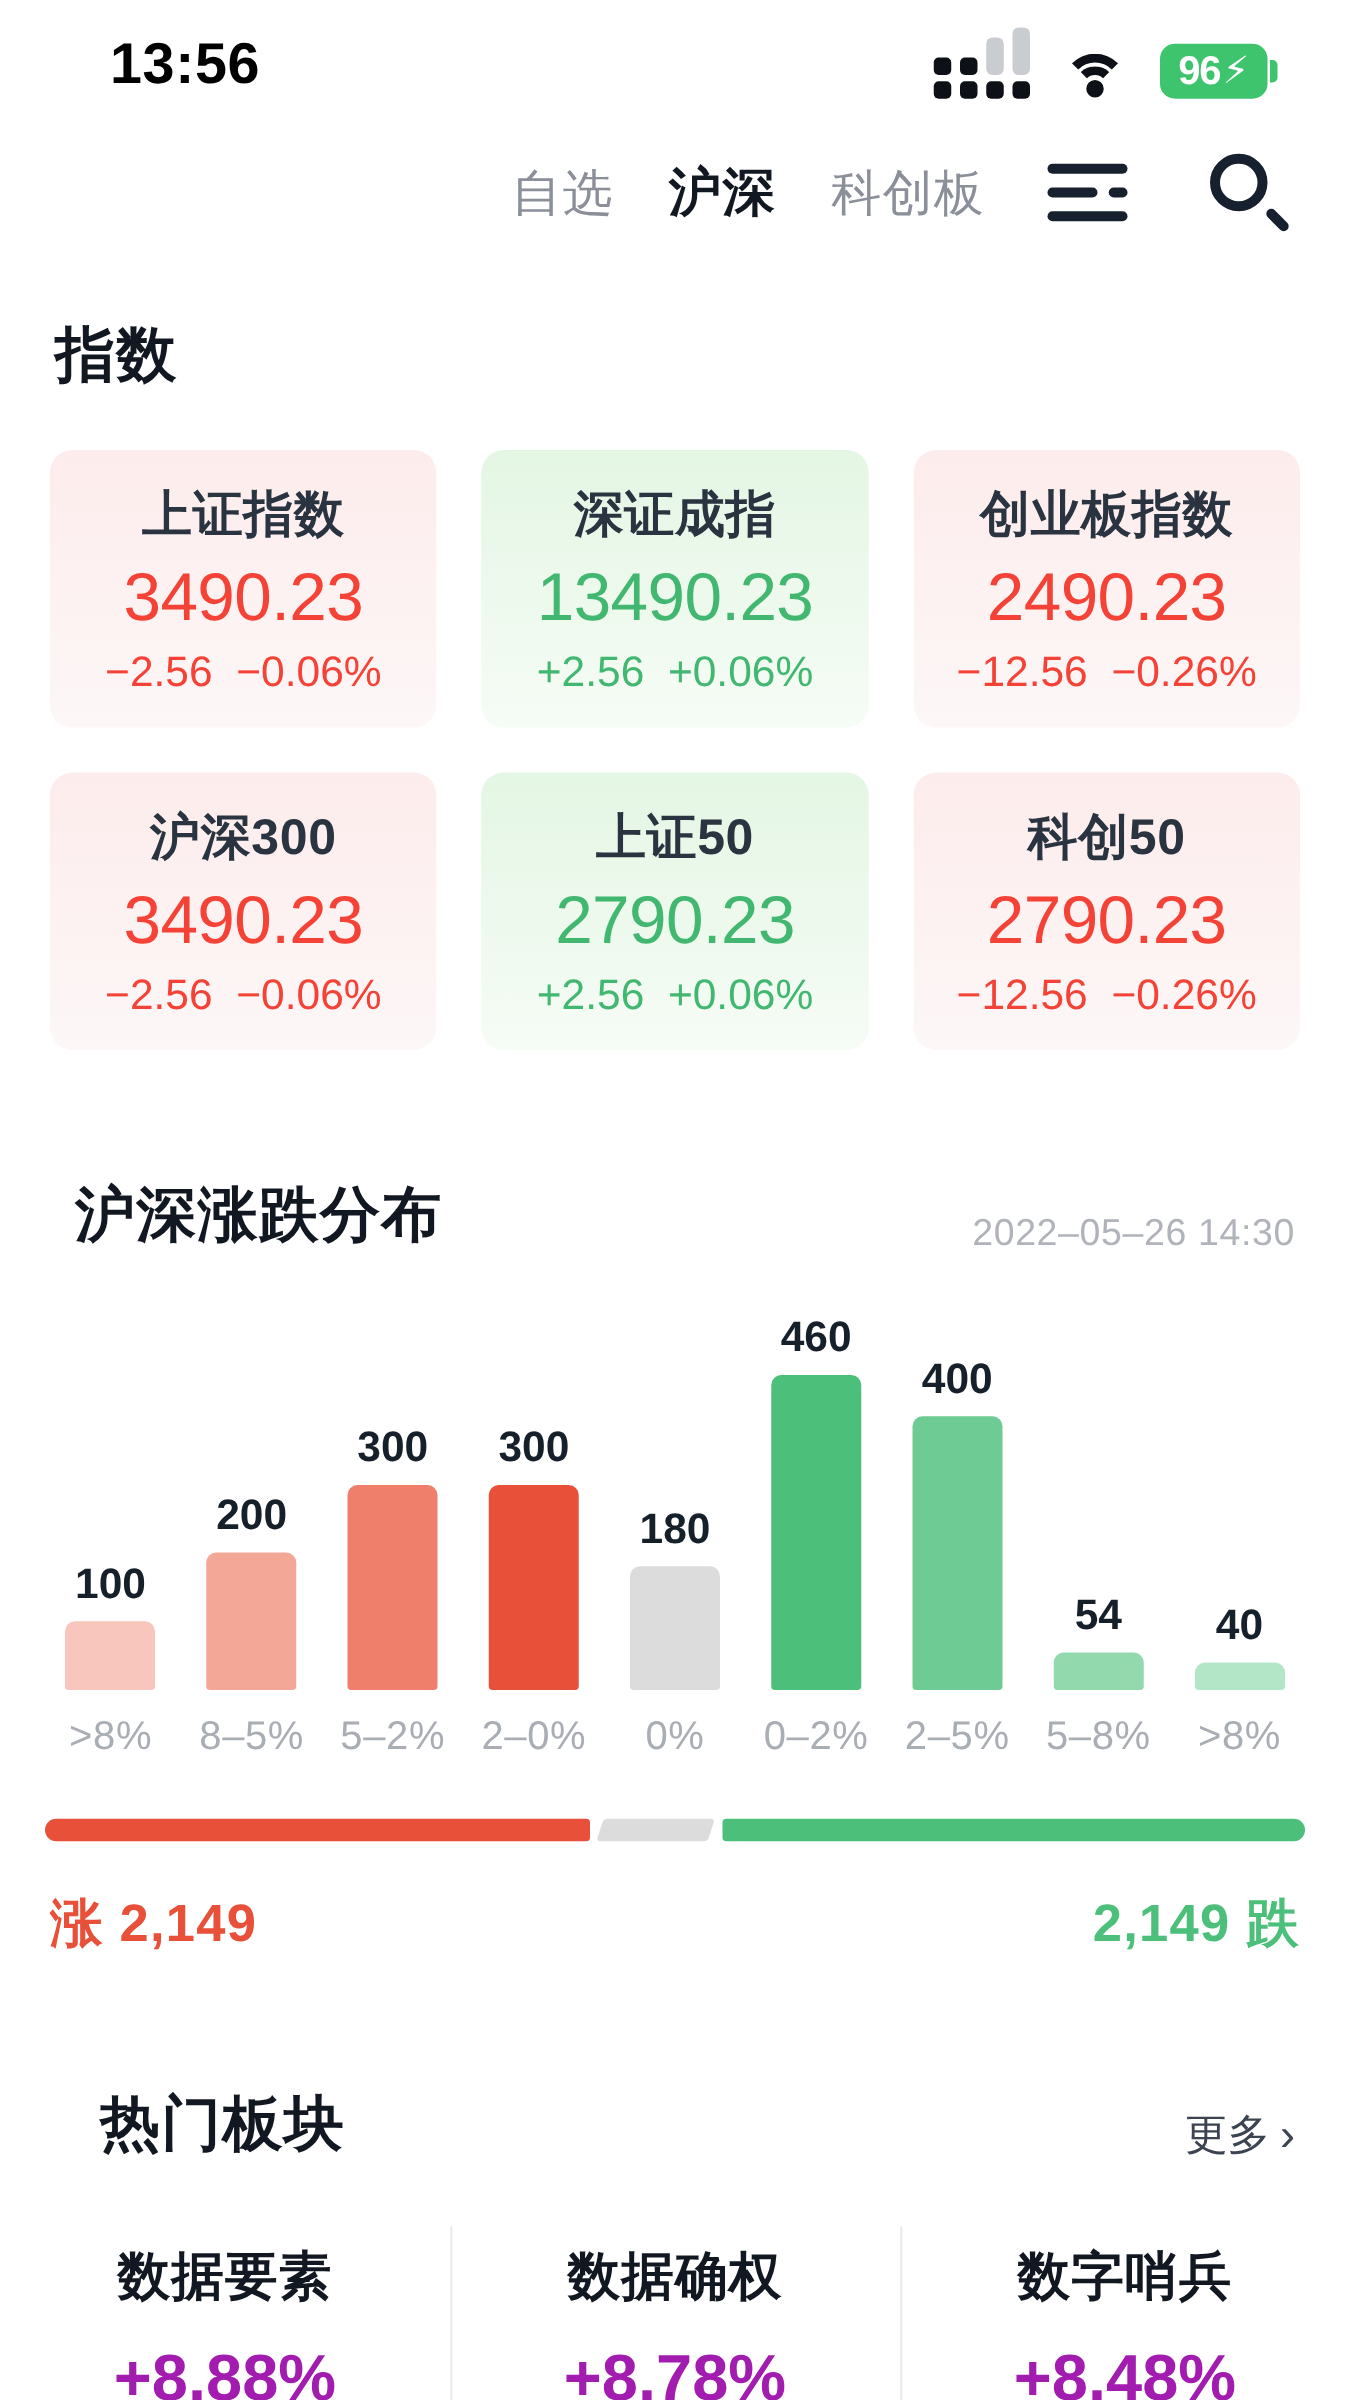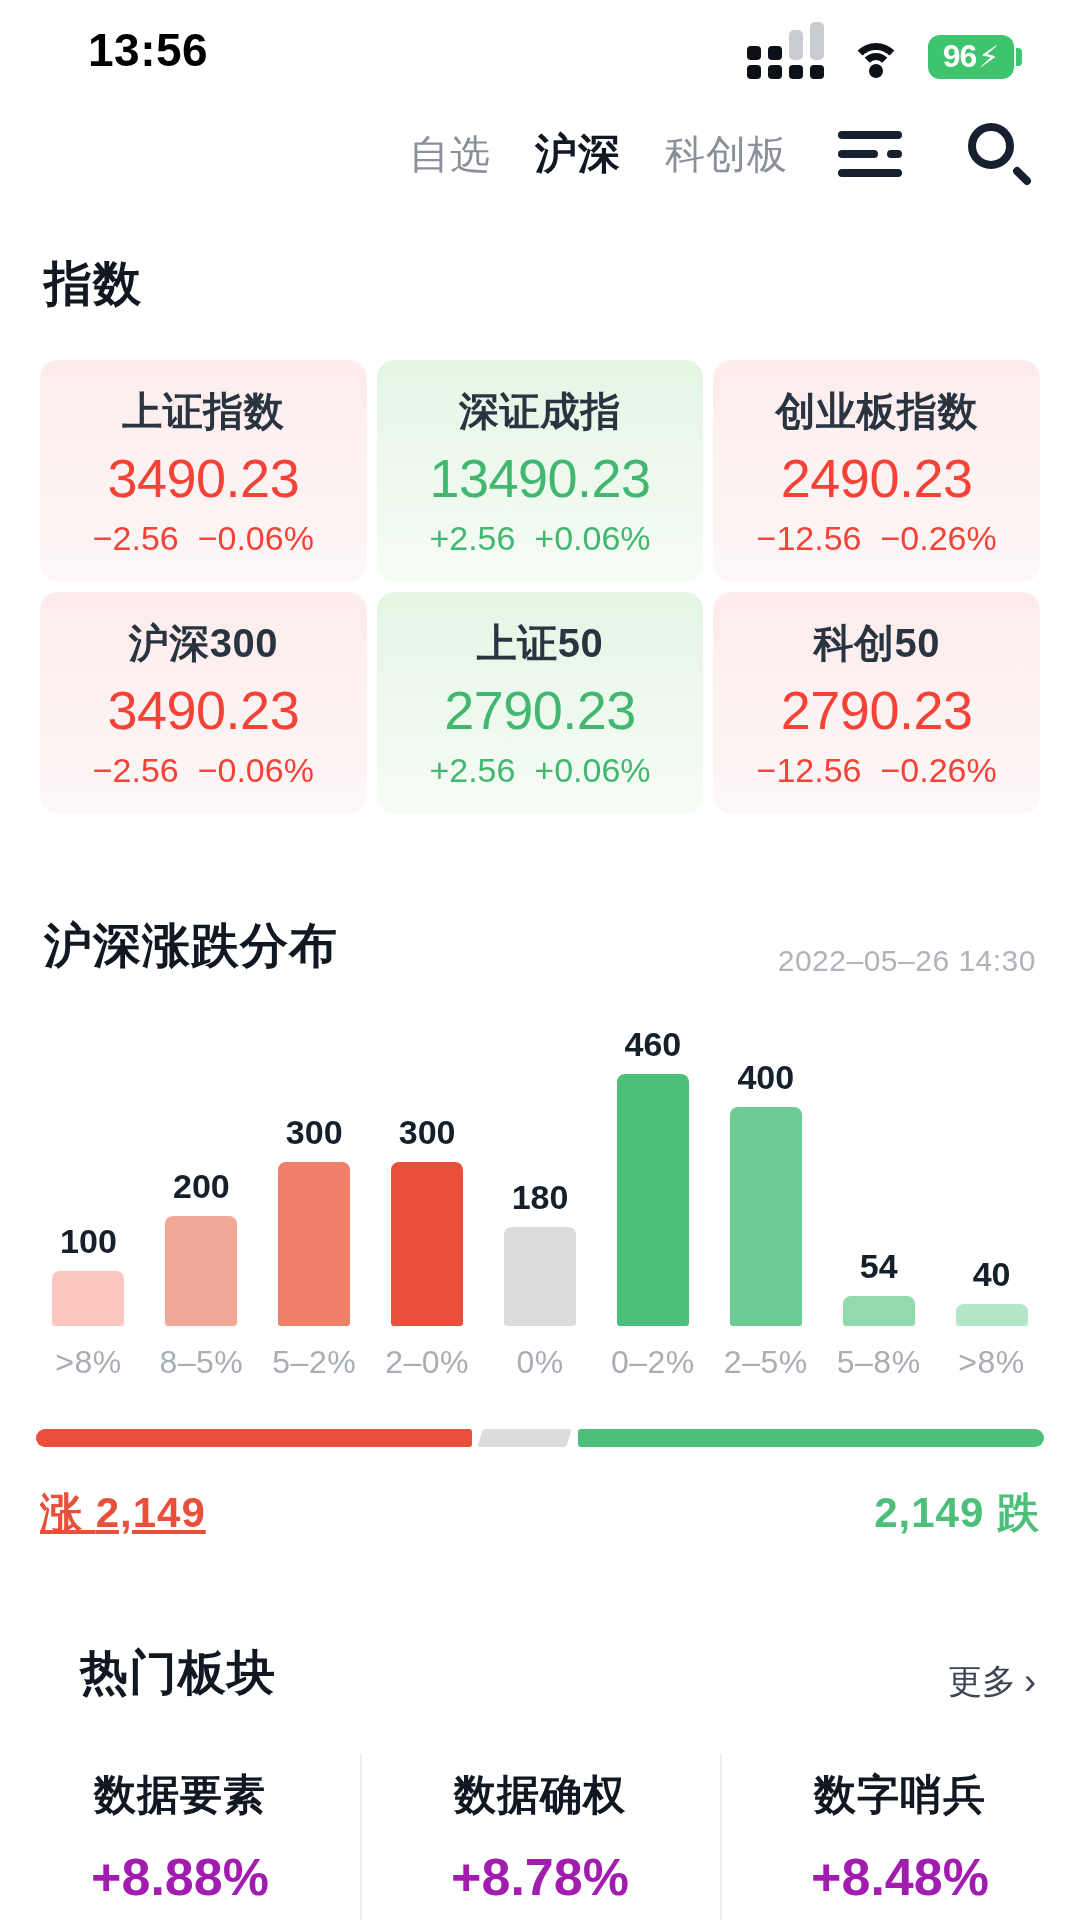--- a/index.html
+++ b/index.html
@@ -71,51 +71,51 @@
   
   .section-title { font-size:48px; font-weight:800; color:#111822; letter-spacing:1px; }
   .sec-head { display:flex; align-items:flex-end; justify-content:space-between; padding:0 44px; }
   .timestamp { font-size:30px; color:#b0b4ba; letter-spacing:0.5px; }
   .more { font-size:34px; color:#3c4452; display:flex; align-items:center; gap:8px; }
   .more .chev { font-size:36px; font-weight:400; }
 
   #indices-title { padding:44px 44px 0 44px; }
 
   
-  .cards { display:grid; grid-template-columns:repeat(3,1fr); gap:10px; padding:44px 40px 0 40px; }
+  .cards { display:grid; grid-template-columns:repeat(3,1fr); gap:36px; padding:44px 40px 0 40px; }
   .card {
     border-radius:18px; height:222px;
     display:flex; flex-direction:column; align-items:center; justify-content:center; gap:4px;
   }
   .card.up   { background:linear-gradient(180deg,#e4f6e4 0%,#f6fcf6 100%); }
   .card.down { background:linear-gradient(180deg,#fdecec 0%,#fdf7f7 100%); }
   .card .nm { font-size:40px; font-weight:600; color:#2a3440; letter-spacing:0.5px; }
   .card .val { font-size:54px; font-weight:500; letter-spacing:-0.5px; margin-top:4px; }
   .card .chg { font-size:34px; font-weight:400; margin-top:6px; }
   .card.up .val, .card.up .chg { color:#41b770; }
   .card.down .val, .card.down .chg { color:#f44336; }
 
   
-  #dist-head { margin-top:100px; }
+  #dist-head { margin-top:100px;margin-left:16px; }
   .chart-area { padding:0 32px; margin-top:38px; }
   .bars { display:flex; align-items:flex-end; justify-content:space-between; height:310px; gap:0; }
   .bcol { flex:1; display:flex; flex-direction:column; align-items:center; justify-content:flex-end; height:100%; }
   .bval { font-size:34px; font-weight:700; color:#15202b; margin-bottom:10px; }
   .brect { width:72px; border-radius:8px 8px 3px 3px; }
   .xlabels { display:flex; justify-content:space-between; margin-top:18px; }
   .xlab { flex:1; text-align:center; font-size:32px; color:#a9adb4; letter-spacing:0.5px; }
 
   
   .sumbar { display:flex; align-items:center; padding:0 36px; margin-top:46px; height:22px; gap:0; }
   .seg { height:18px; }
   .seg.red { background:#e8503a; border-radius:9px 3px 3px 9px; }
   .seg.gray { background:#dcdcdc; transform:skewX(-18deg); margin:0 8px; border-radius:3px; }
   .seg.green { background:#4cc07a; border-radius:3px 9px 9px 3px; }
   .sumrow { display:flex; justify-content:space-between; padding:0 40px; margin-top:36px; }
-  .sumrow .up-txt { color:#e8503a; font-size:42px; font-weight:600; letter-spacing:1px;text-decoration:underline; }
+  .sumrow .up-txt { color:#e8503a; font-size:42px; font-weight:600; letter-spacing:1px; }
   .sumrow .down-txt { color:#4cc07a; font-size:42px; font-weight:600; letter-spacing:1px; }
 
   
   #hot-head { margin-top:100px;margin-left:36px; }
   .sectors { display:grid; grid-template-columns:repeat(3,1fr); margin-top:44px; }
   .sector { display:flex; flex-direction:column; align-items:center; gap:24px; padding:18px 0; position:relative; }
   .sector + .sector::before {
     content:""; position:absolute; left:0; top:6px; bottom:-10px; width:2px; background:#ededed;
   }
   .sector .sname { font-size:42px; font-weight:600; color:#111822; letter-spacing:1px; }

